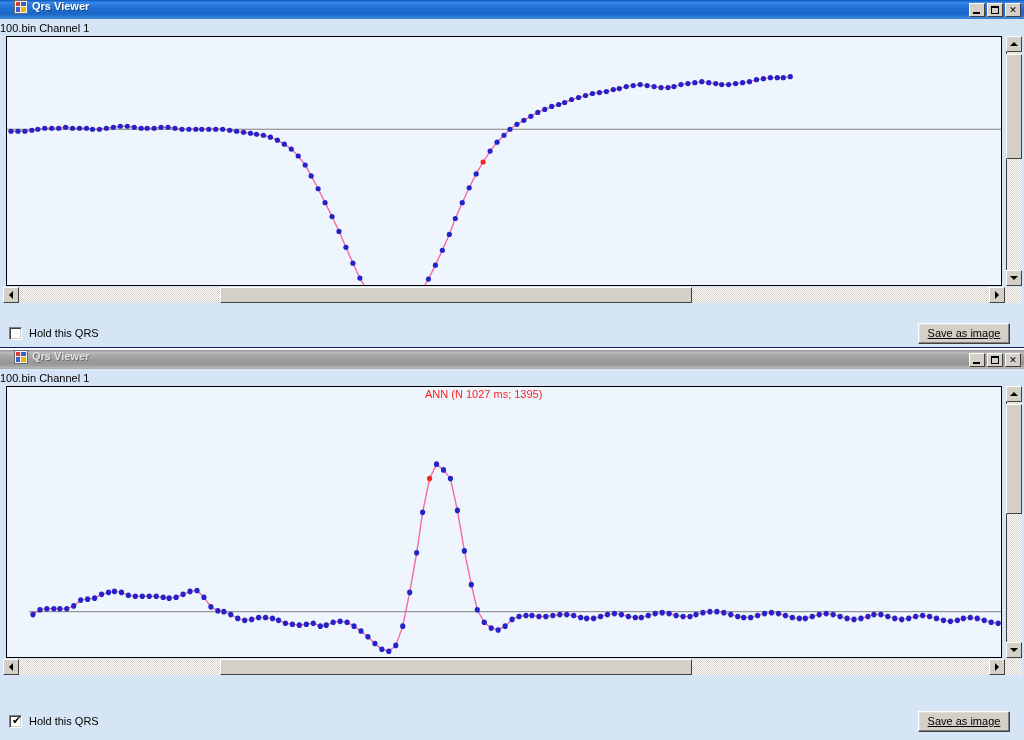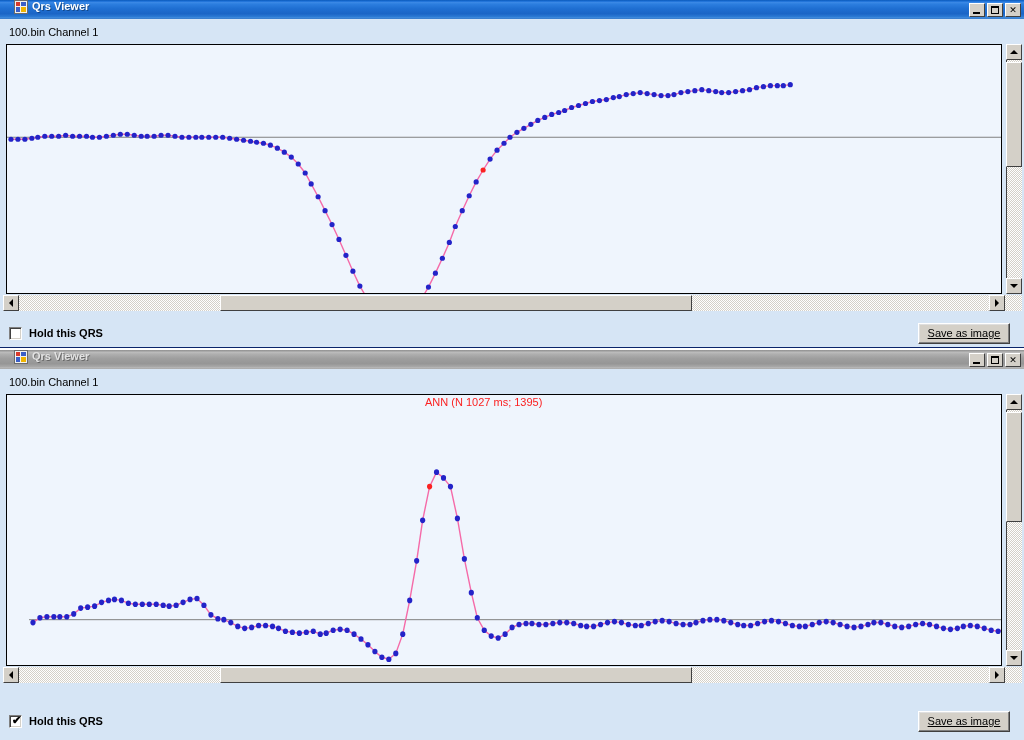--- a/index.html
+++ b/index.html
@@ -107,22 +107,22 @@
     left: 3px; bottom: 2px; width: 7px; height: 2px; background: #000;
   }
   .tbtn.max .box {
     position: absolute;
     left: 3px; top: 2px; width: 8px; height: 8px;
     border: 1px solid #000; border-top-width: 2px; box-sizing: border-box;
   }
 
   
   .file-strip {
-    height: 25px;
-    padding-left: 9px;
+    height: 17px;
+    padding-left: 0;
     font-size: 11px;
     color: #000000;
     display: flex;
     align-items: center;
     background: #d6e5f5;
   }
 
   
   .plot-frame {
     position: relative;
@@ -197,21 +197,20 @@
     background: #d6e5f5;
     display: flex;
     align-items: center;
     box-sizing: border-box;
   }
   .chk-wrap {
     display: flex;
     align-items: center;
     margin-left: 9px;
     cursor: default;
-    font-weight: bold;
   }
   .chkbox {
     width: 13px;
     height: 13px;
     background: #ffffff;
     border-top: 1px solid #808080;
     border-left: 1px solid #808080;
     border-right: 1px solid #ffffff;
     border-bottom: 1px solid #ffffff;
     box-shadow: inset 1px 1px 0 #404040, inset -1px -1px 0 #d4d0c8;

